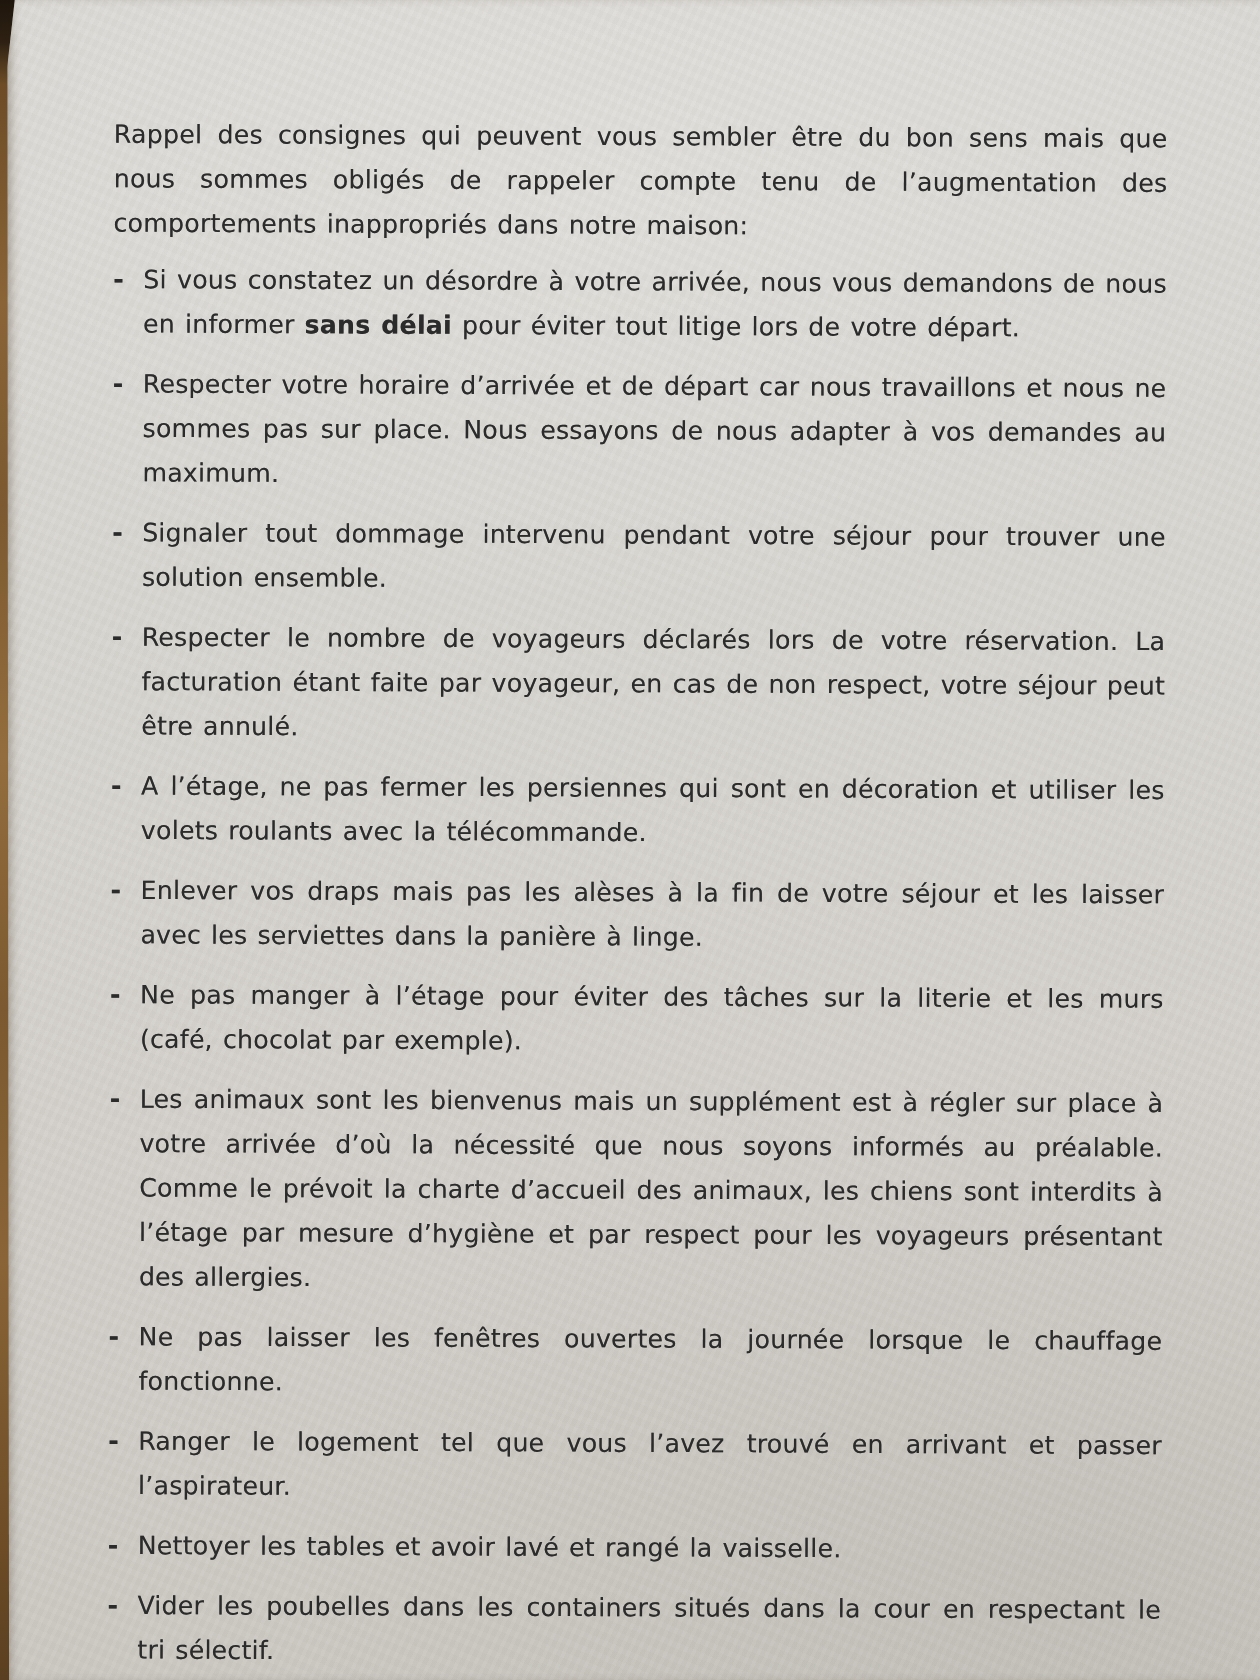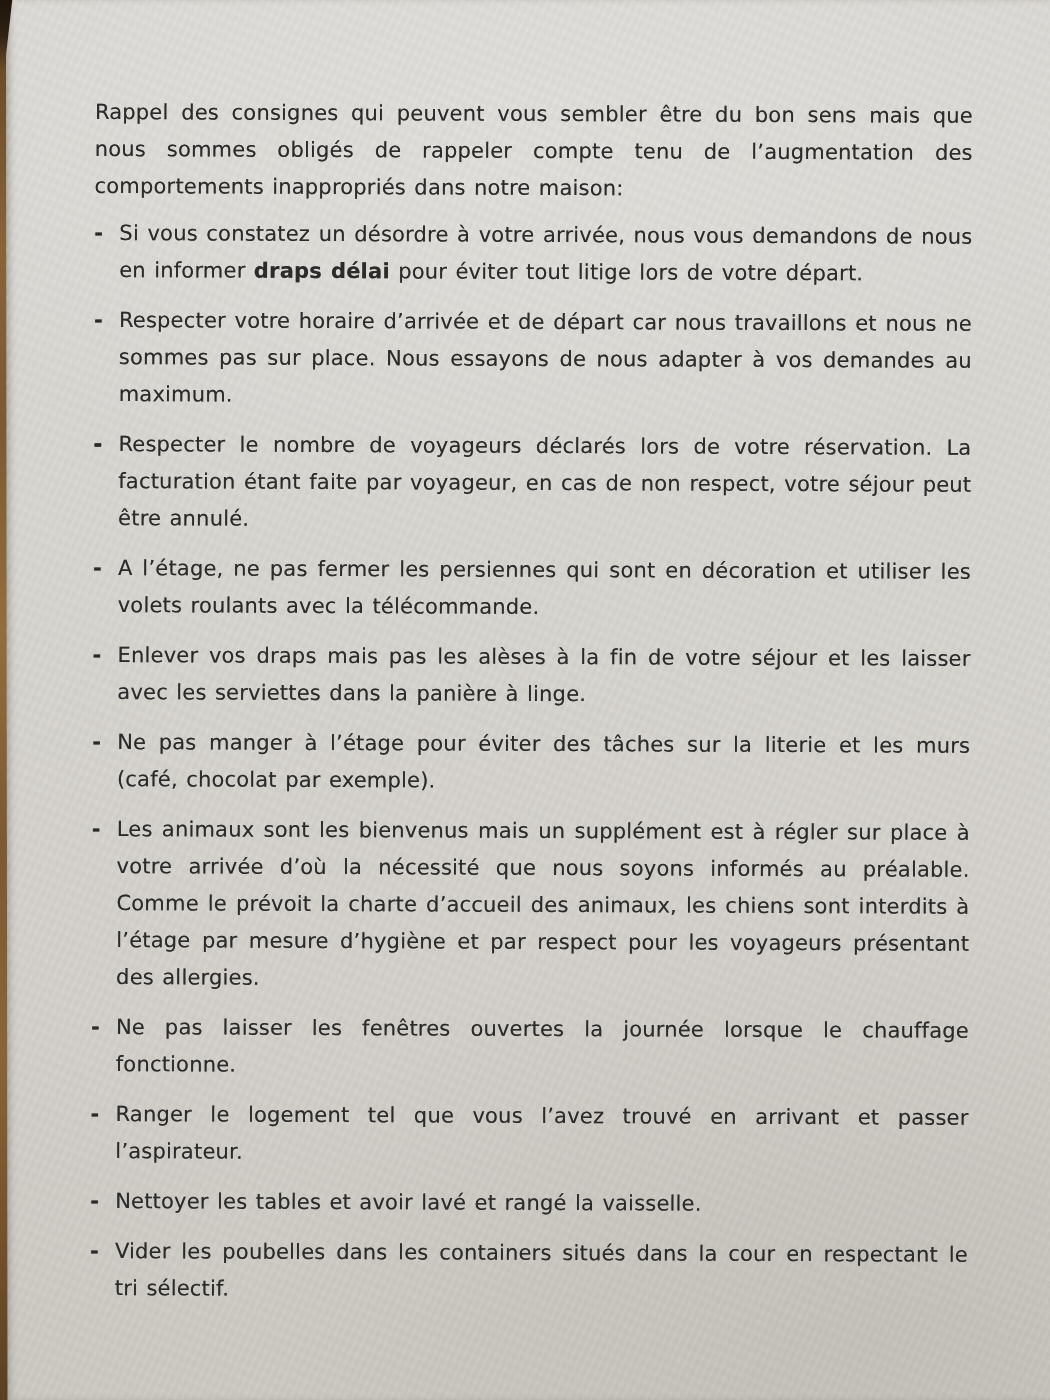--- a/index.html
+++ b/index.html
@@ -89,30 +89,31 @@
 <div class="paper"></div>
 
 <div class="content">
 
   <p class="intro">Rappel des consignes qui peuvent vous sembler être du bon sens mais que nous sommes obligés de rappeler compte tenu de l’augmentation des comportements inappropriés dans notre maison:</p>
 
   <div class="rules">
 
     <div class="rule">
       <span class="marker">-</span>
-      <span>Si vous constatez un désordre à votre arrivée, nous vous demandons de nous en informer </span><span class="bold-seg">draps délai</span><span> pour éviter tout litige lors de votre départ.</span>
+      <span>Si vous constatez un désordre à votre arrivée, nous vous demandons de nous en informer </span><span class="bold-seg">sans délai</span><span> pour éviter tout litige lors de votre départ.</span>
     </div>
 
     <div class="rule">
       <span class="marker">-</span>
       <span>Respecter votre horaire d’arrivée et de départ car nous travaillons et nous ne sommes pas sur place. Nous essayons de nous adapter à vos demandes au maximum.</span>
     </div>
 
     <div class="rule">
       <span class="marker">-</span>
+      <span>Signaler tout dommage intervenu pendant votre séjour pour trouver une solution ensemble.</span>
     </div>
 
     <div class="rule">
       <span class="marker">-</span>
       <span>Respecter le nombre de voyageurs déclarés lors de votre réservation. La facturation étant faite par voyageur, en cas de non respect, votre séjour peut être annulé.</span>
     </div>
 
     <div class="rule">
       <span class="marker">-</span>
       <span>A l’étage, ne pas fermer les persiennes qui sont en décoration et utiliser les volets roulants avec la télécommande.</span>

